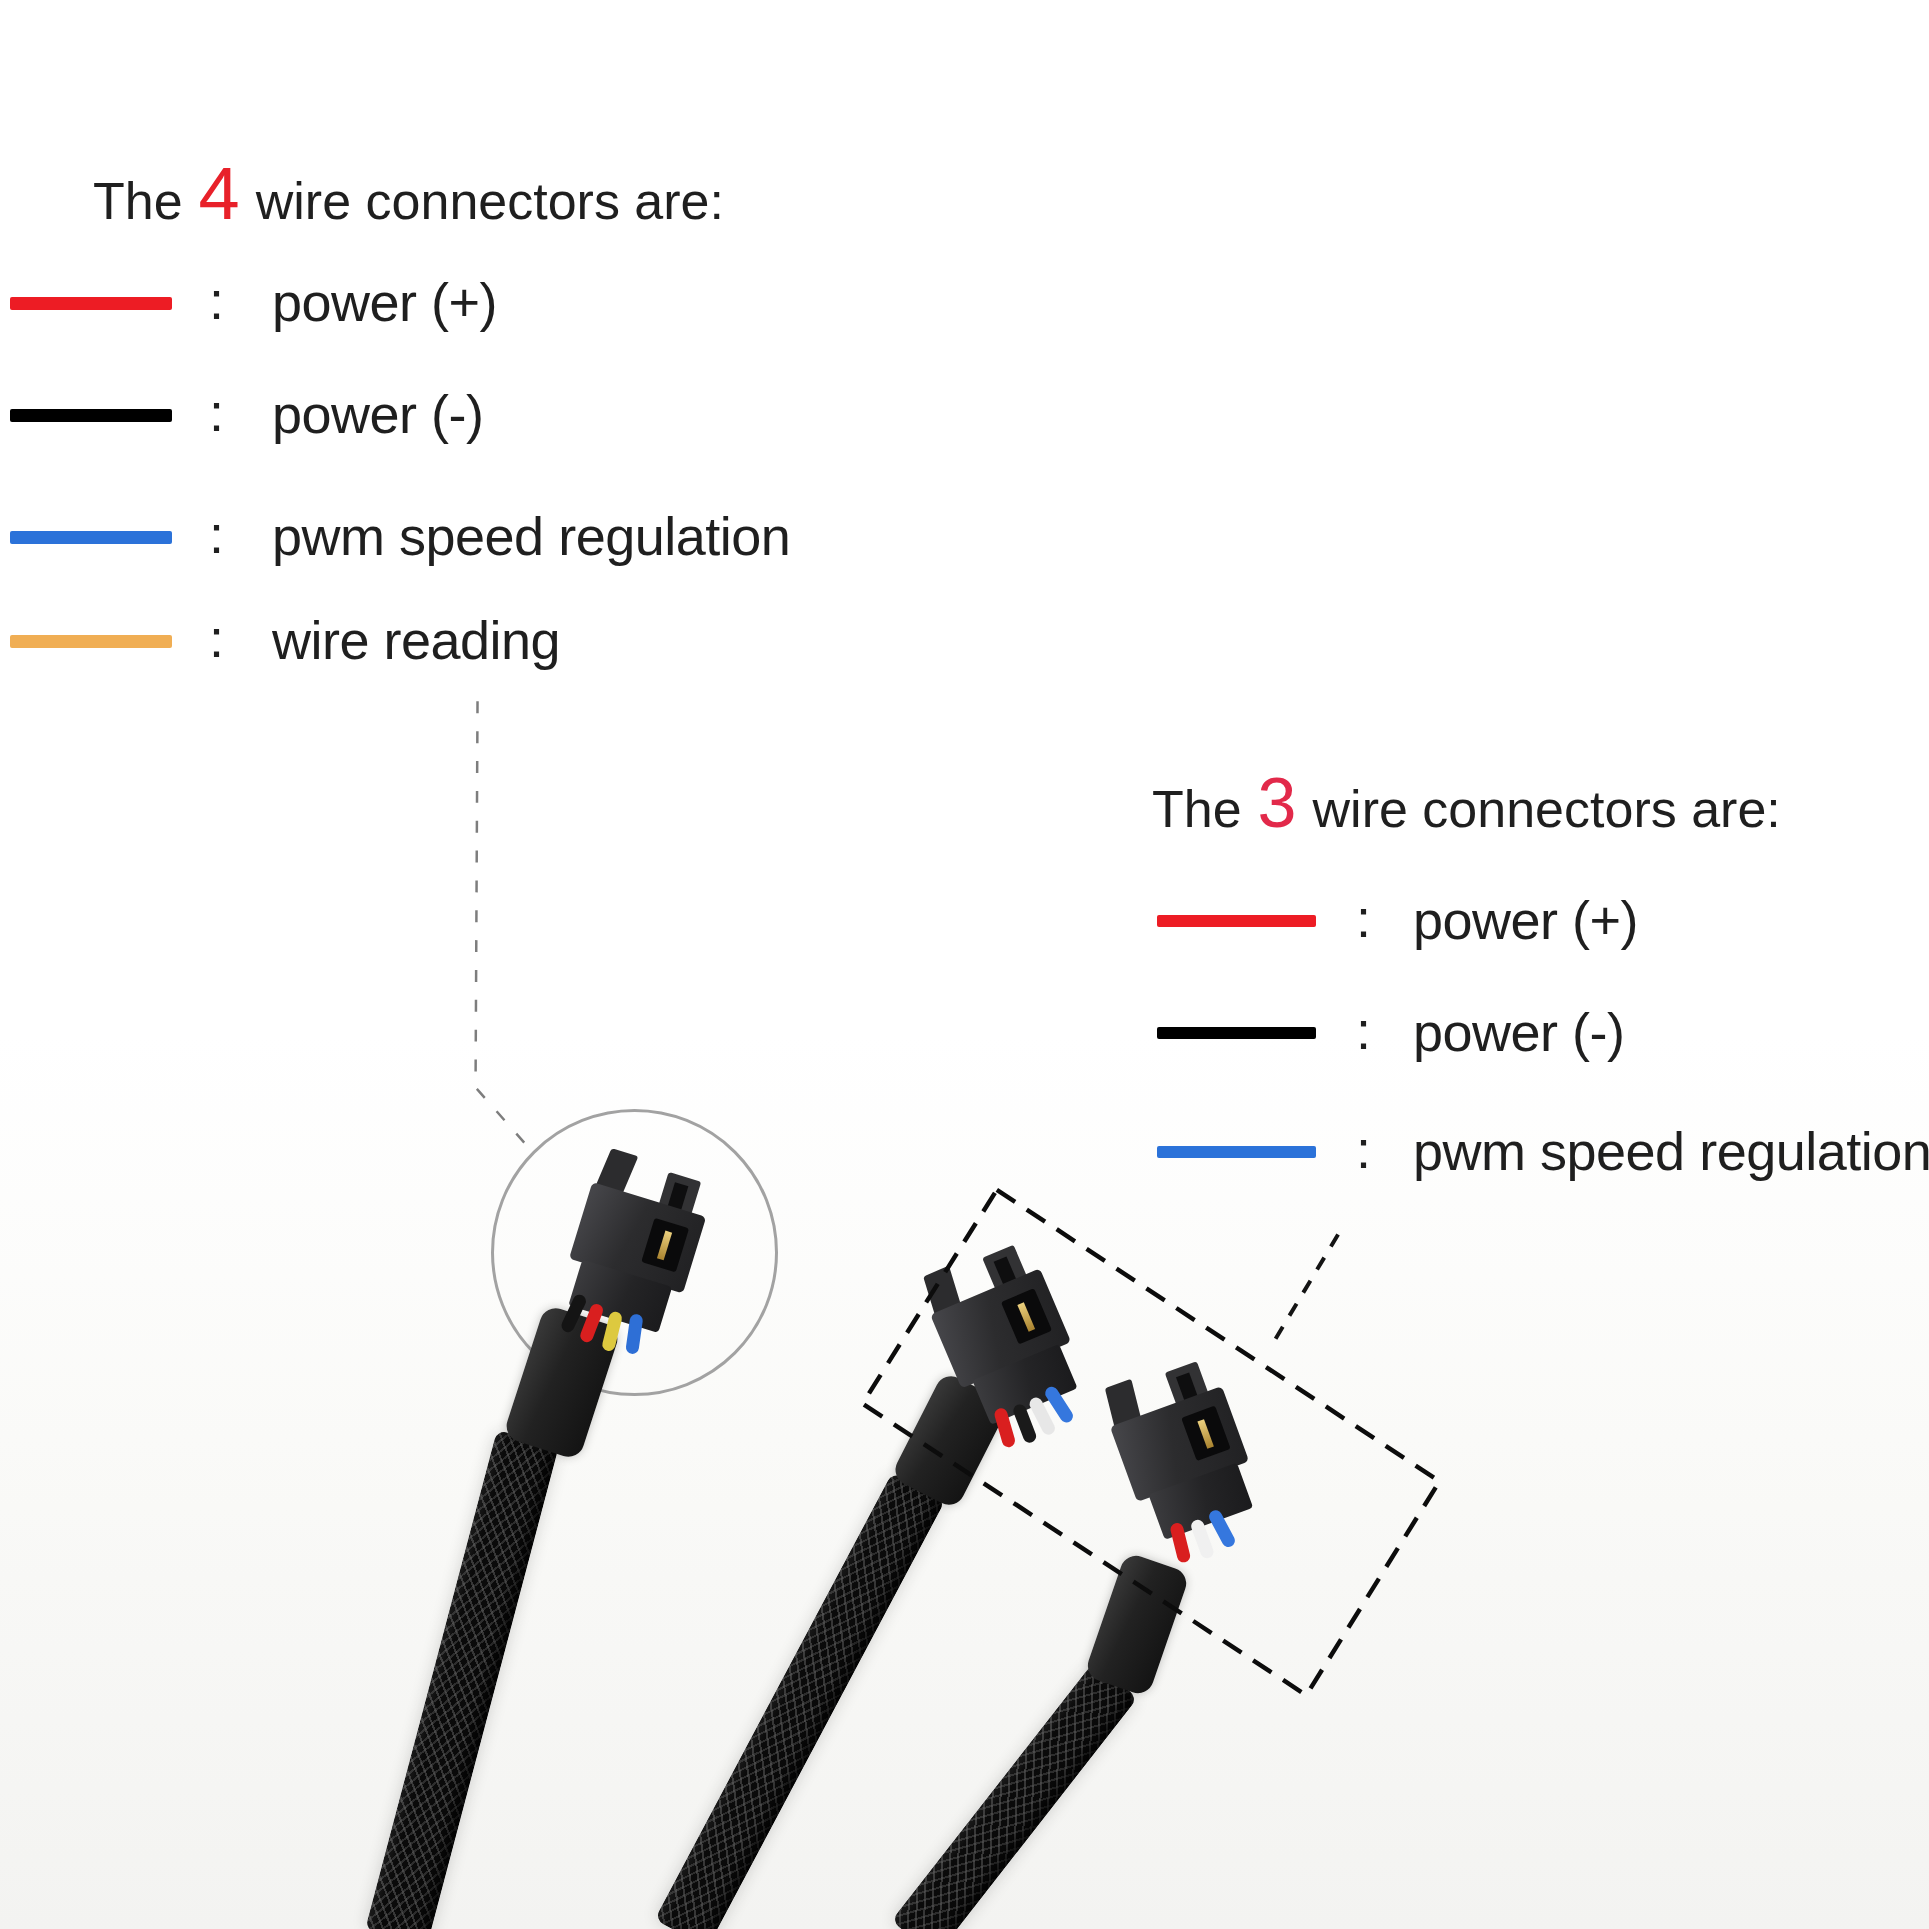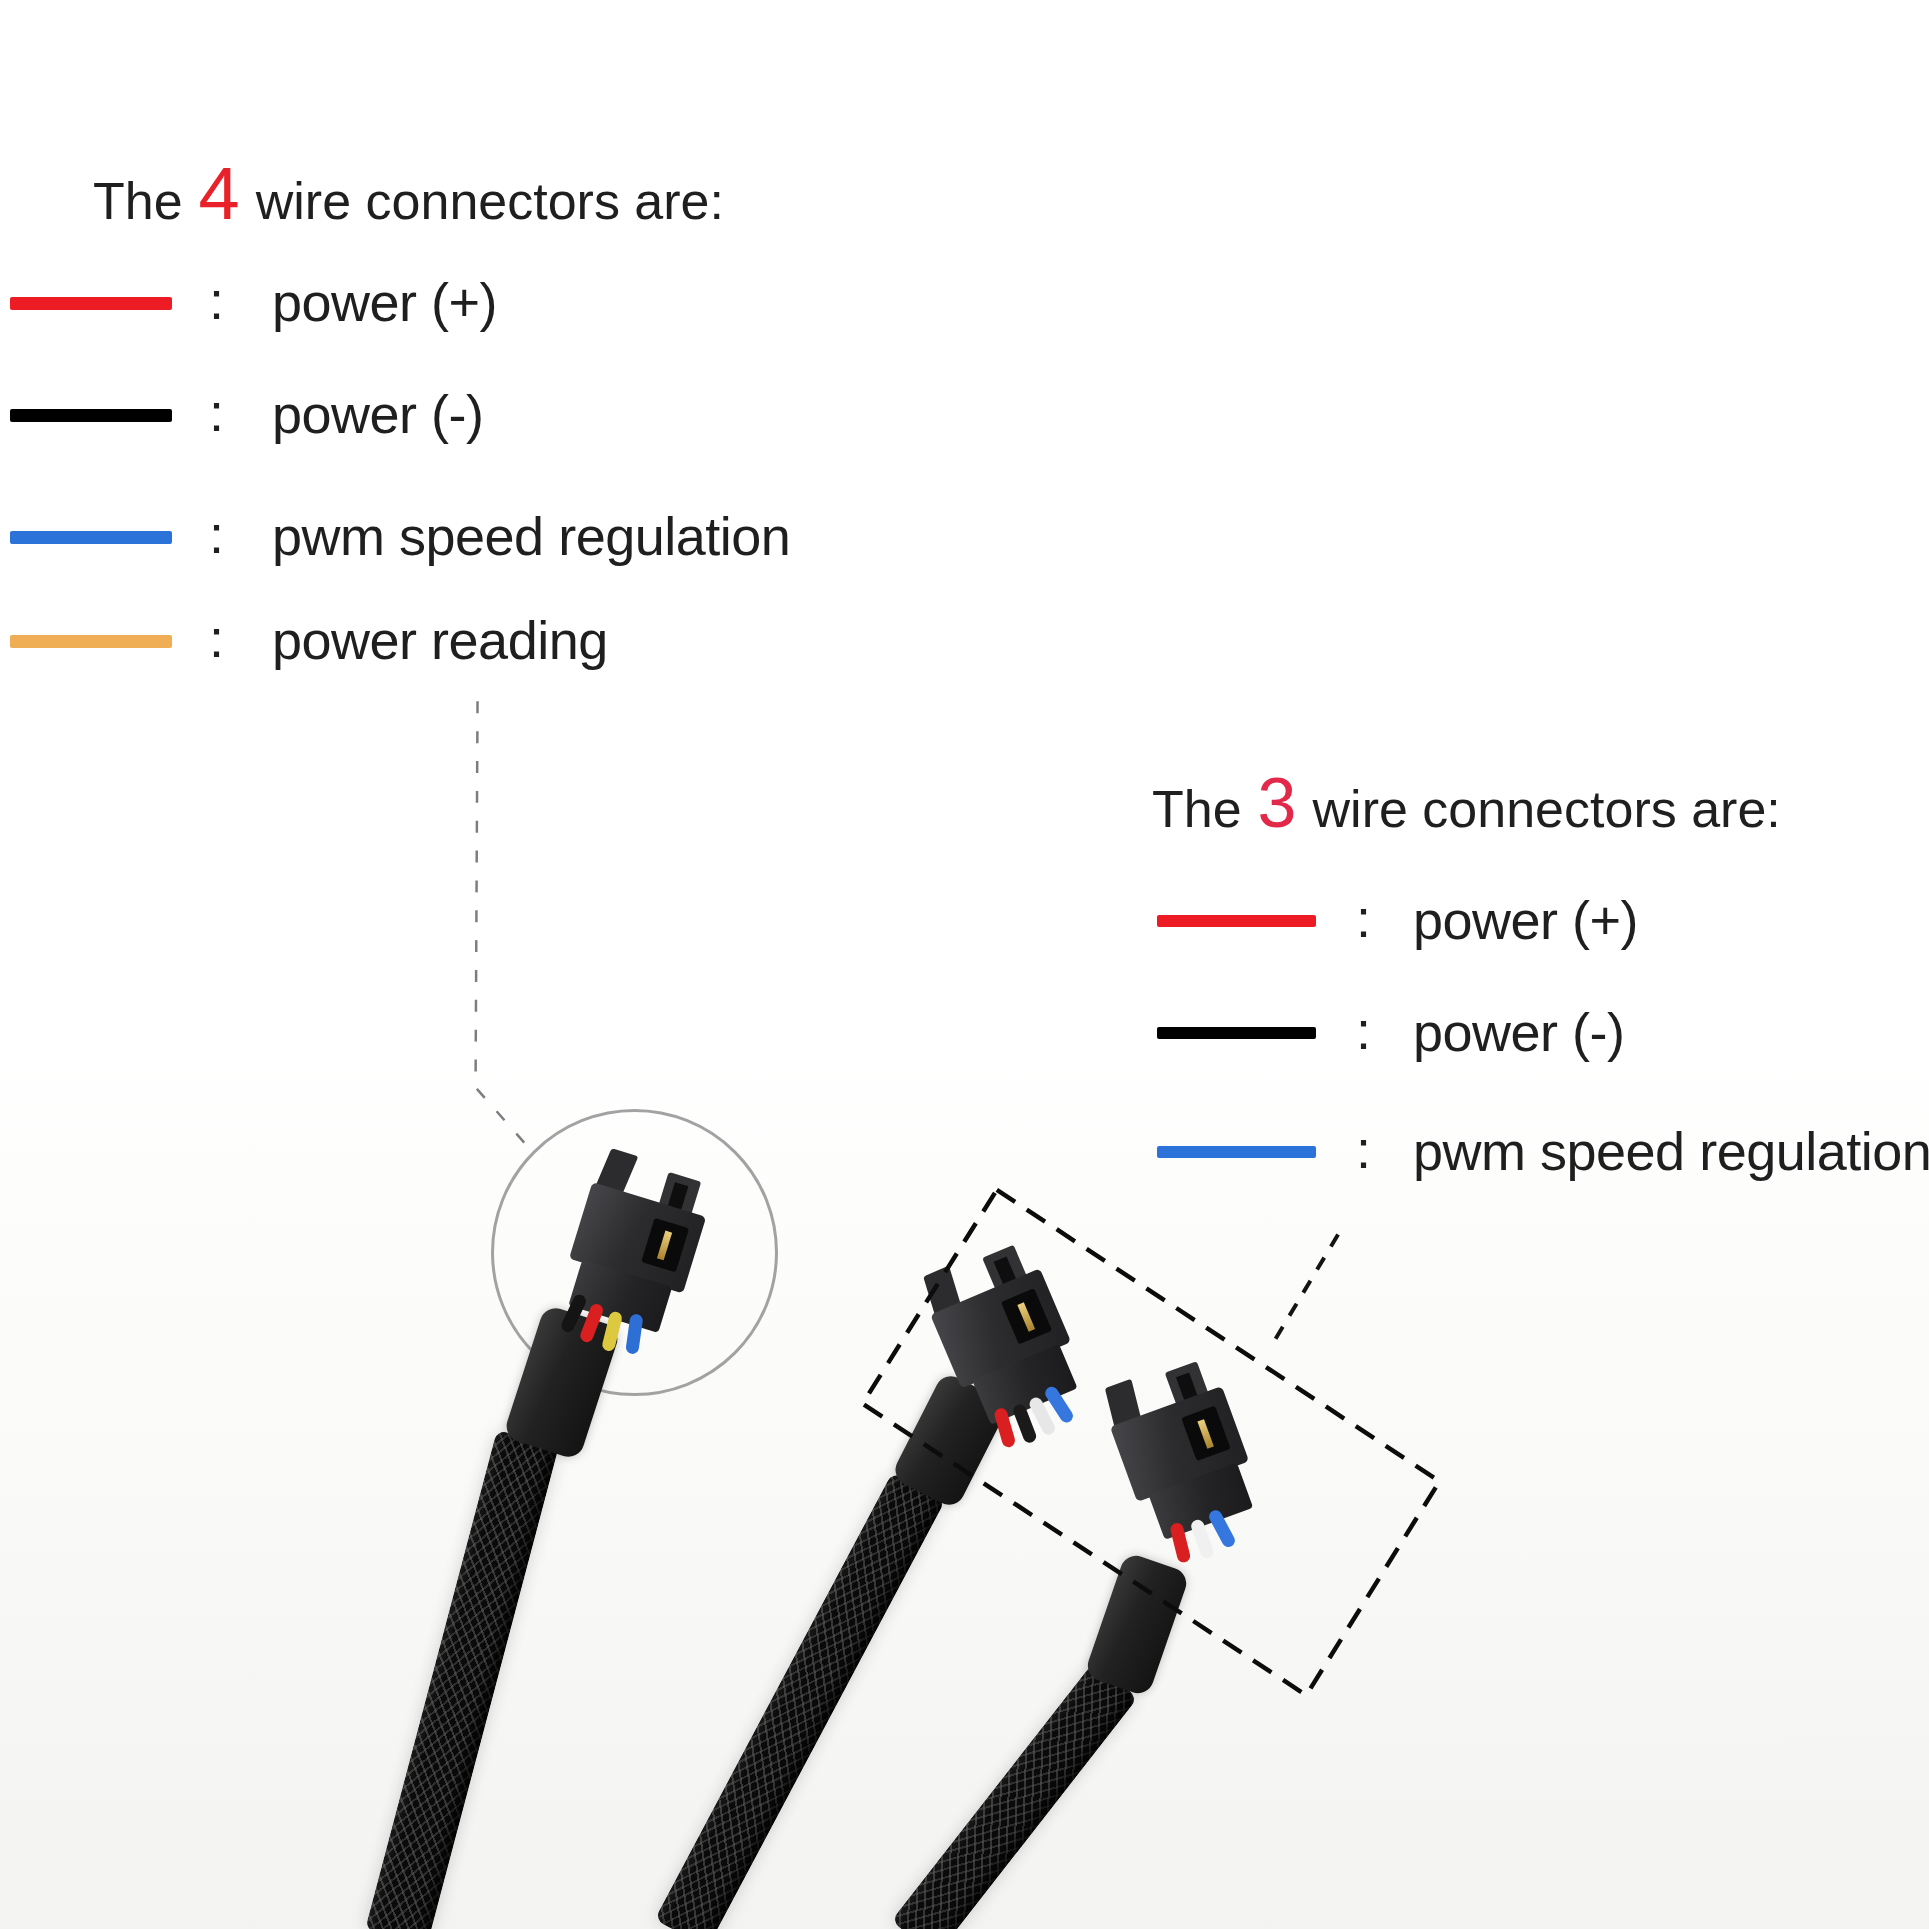--- a/index.html
+++ b/index.html
@@ -139,21 +139,21 @@
       <span class="lab">power (-)</span>
     </div>
     <div class="legend-row" style="left:7px;top:506px;">
       <span class="swatch" style="background-color: rgb(43, 114, 217);"></span>
       <span class="colon">:</span>
       <span class="lab">pwm speed regulation</span>
     </div>
     <div class="legend-row" style="left:7px;top:610px;">
       <span class="swatch" style="background-color: rgb(240, 174, 84);"></span>
       <span class="colon">:</span>
-      <span class="lab">power reading</span>
+      <span class="lab">wire reading</span>
     </div>
 
     <div class="legend-title" style="left:1149px;top:768px;">
       <span>The</span>
       <span class="num" style="color:#e2294a;font-size:70px;">3</span>
       <span>wire connectors are:</span>
     </div>
 
     <div class="legend-row legend-3" style="left:1154px;top:890px;">
       <span class="swatch" style="background-color: rgb(237, 28, 36);"></span>

